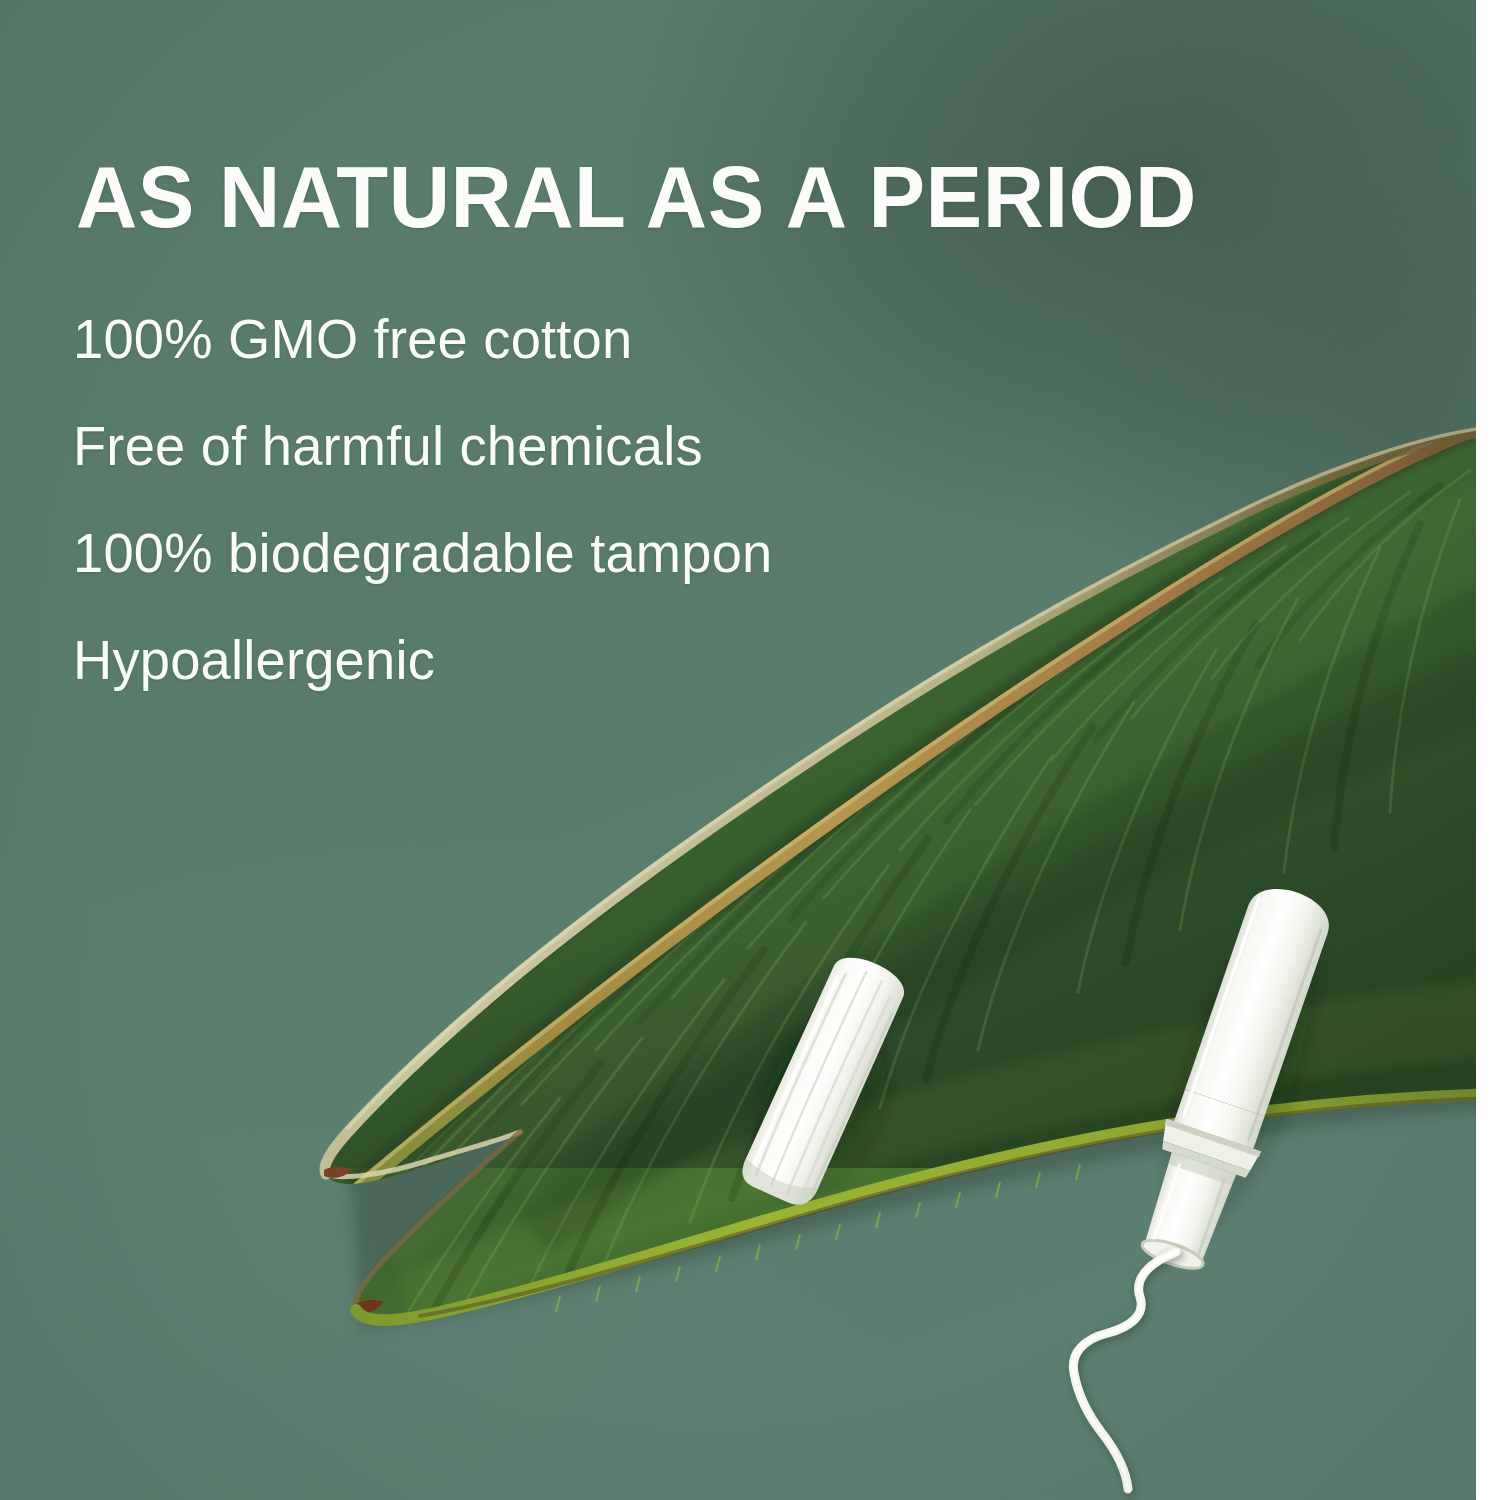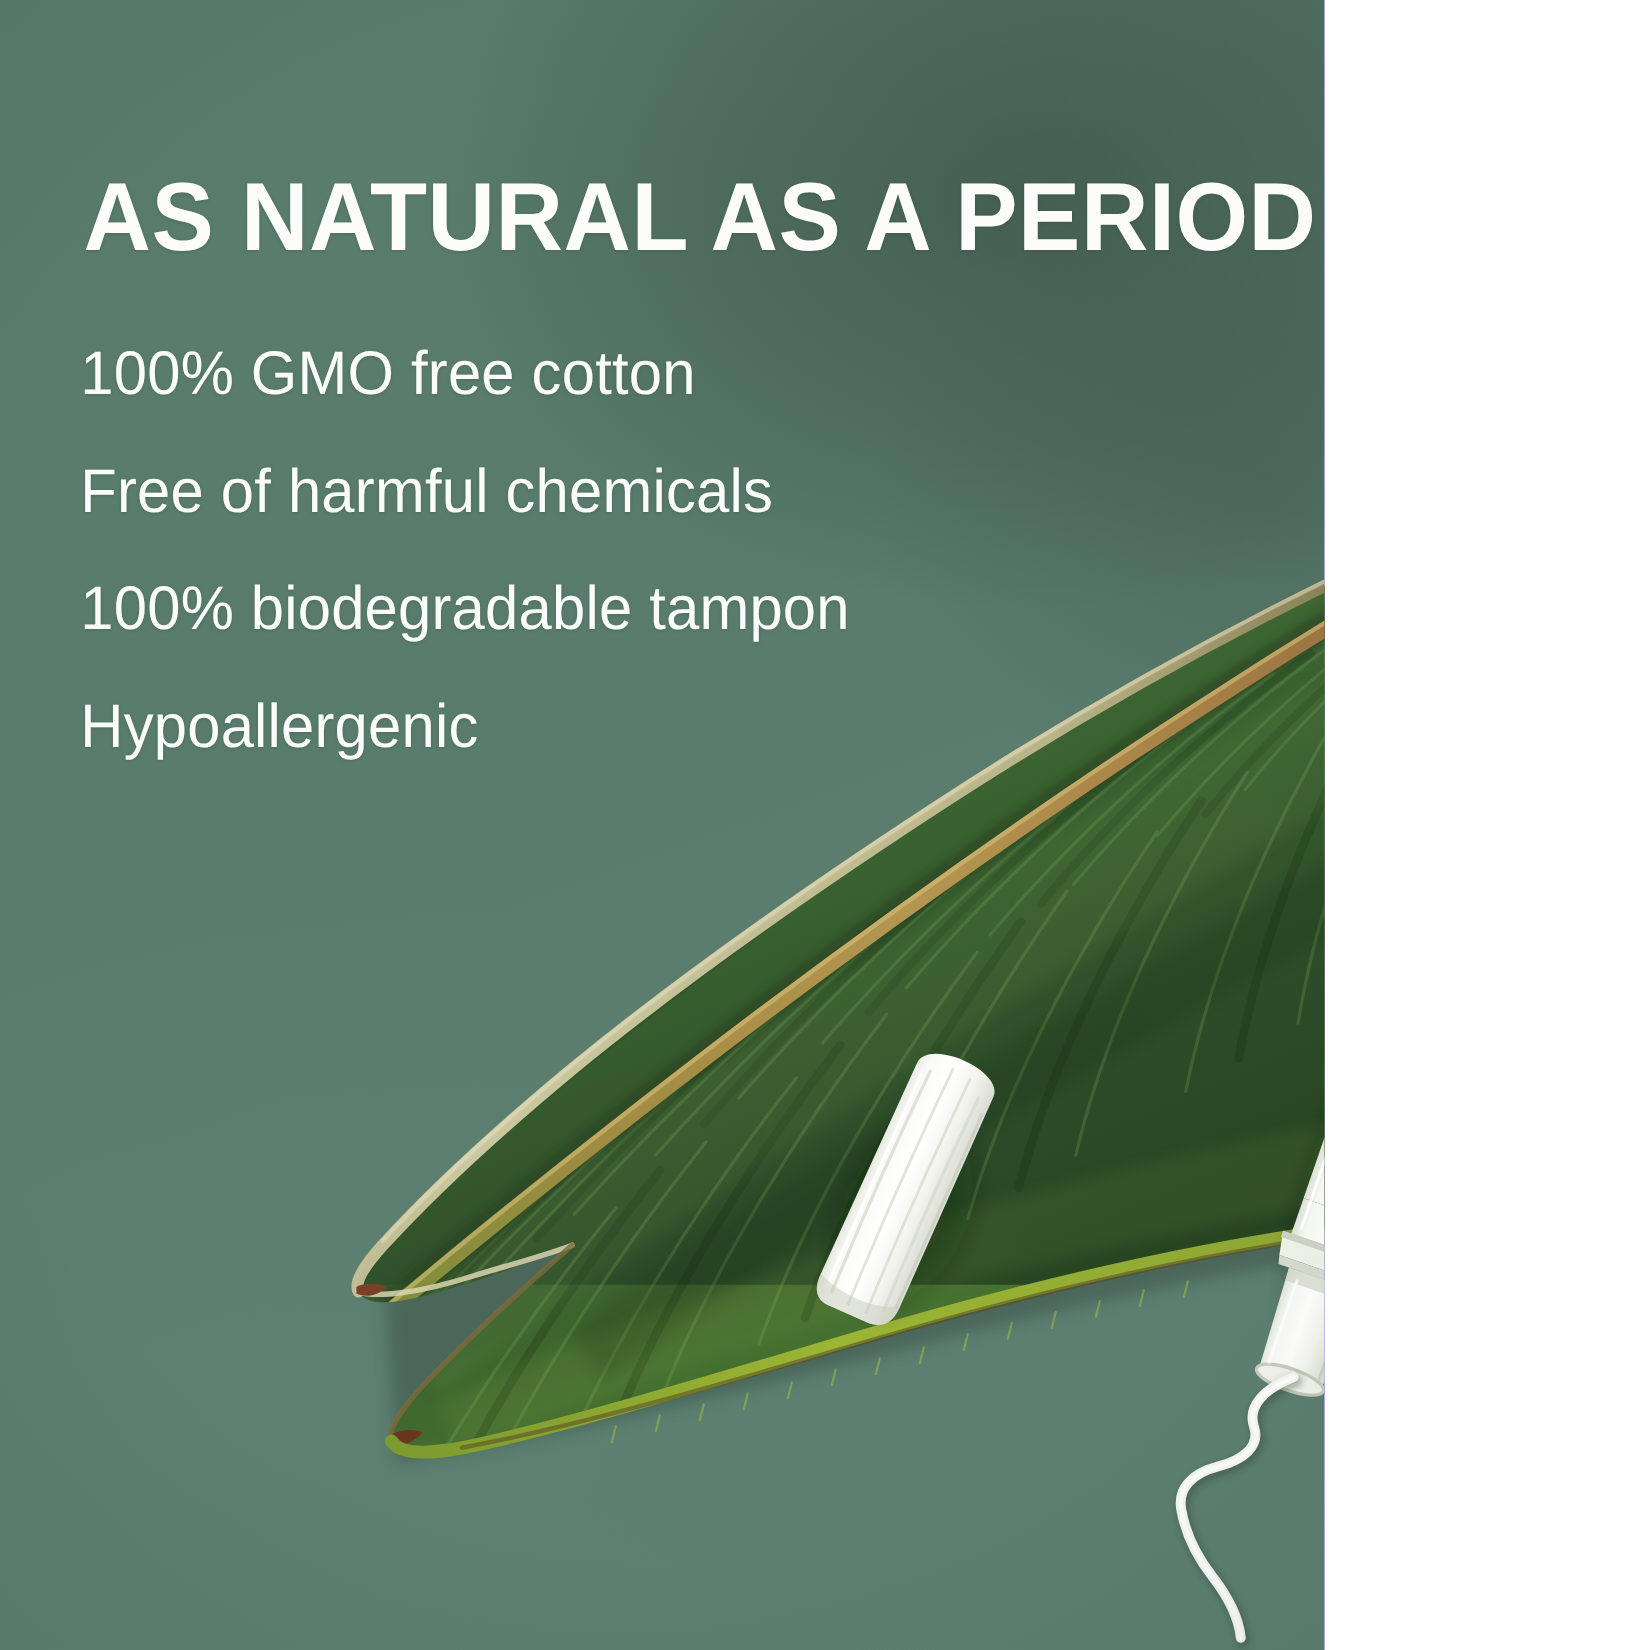--- a/index.html
+++ b/index.html
@@ -3,25 +3,25 @@
 <meta charset="utf-8">
 <title>As Natural As A Period</title>
 <style>
   html, body {
     margin: 0;
     padding: 0;
     background: #ffffff;
   }
   #stage {
     position: relative;
-    width: 1204px;
+    width: 1476px;
     height: 1500px;
     overflow: hidden;
     font-family: "Liberation Sans", sans-serif;
-    background: #6d28d9;
+    background: #be185d;
   }
 
   
   .bg-base {
     position: absolute;
     inset: 0;
     background:
       radial-gradient(ellipse 760px 520px at 78% 12%, rgba(52,72,62,0.55) 0%, rgba(52,72,62,0.28) 42%, rgba(52,72,62,0) 72%),
       radial-gradient(ellipse 520px 400px at 96% 30%, rgba(60,84,72,0.40) 0%, rgba(60,84,72,0) 70%),
       radial-gradient(ellipse 900px 700px at 18% 85%, rgba(97,132,116,0.32) 0%, rgba(97,132,116,0) 70%),

